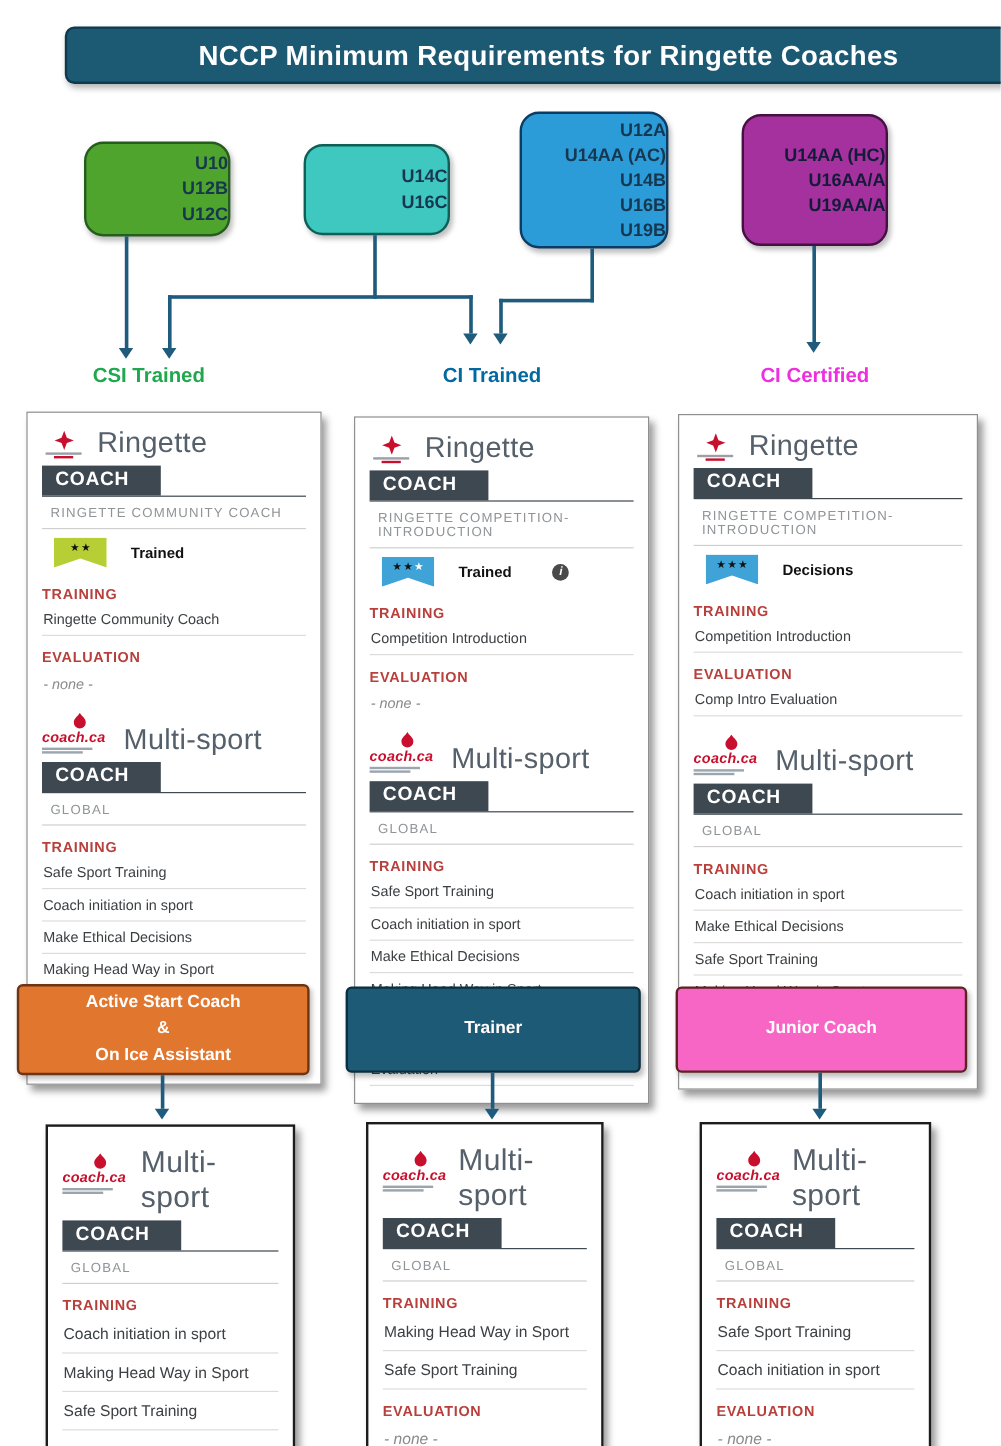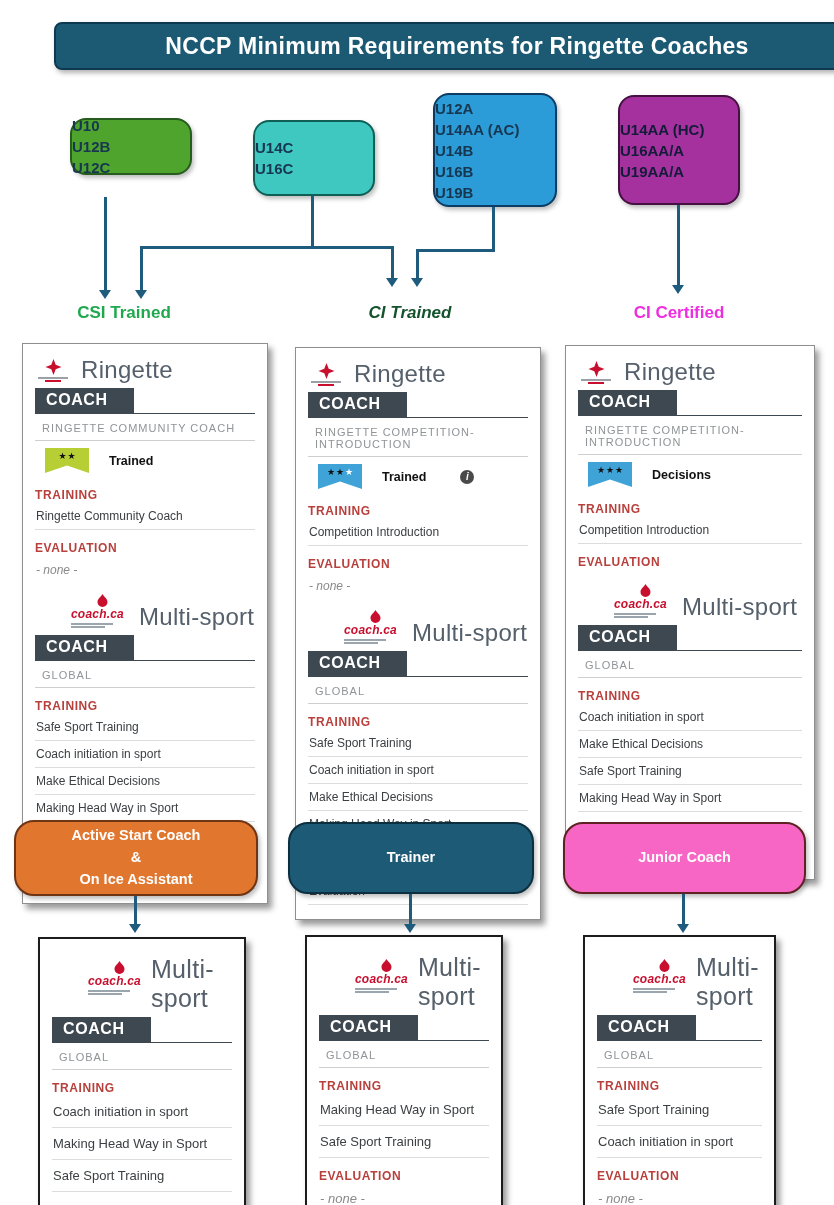--- a/index.html
+++ b/index.html
@@ -6,54 +6,54 @@
   #canvas{position:relative;width:834px;height:1205px;background:#fff;overflow:hidden;}
 
   
   .banner{position:absolute;left:14px;top:22px;width:806px;height:48px;background:#1c5973;
     border:2px solid #0d3a50;border-radius:8px;box-sizing:border-box;display:flex;align-items:center;
     justify-content:center;color:#fff;font-size:23px;font-weight:600;letter-spacing:.3px;
     box-shadow:2px 3px 5px rgba(0,0,0,.3);margin-left:40px;}
 
   
   .gbox{position:absolute;border-radius:16px;box-sizing:border-box;display:flex;flex-direction:column;
-    align-items:flex-start;justify-content:center;font-weight:700;font-size:15px;line-height:1.4;
+    align-items:flex-end;justify-content:center;font-weight:700;font-size:15px;line-height:1.4;
     color:#17364f;box-shadow:2px 3px 4px rgba(0,0,0,.25);text-align:center;}
-  .g-green{left:70px;top:118px;width:122px;height:57px;background:#4fa42e;border:2px solid #265c1e;}
+  .g-green{left:70px;top:118px;width:122px;height:79px;background:#4fa42e;border:2px solid #265c1e;}
   .g-teal{left:253px;top:120px;width:122px;height:76px;background:#3ec8c0;border:2px solid #0f5f57;}
   .g-blue{left:433px;top:93px;width:124px;height:114px;background:#2b9cd8;border:2px solid #0c3c63;}
   .g-purple{left:618px;top:95px;width:122px;height:110px;background:#a5319e;border:2px solid #471043;color:#121b38;}
 
   
   .line{position:absolute;background:#1e5b7c;}
   .arrow{position:absolute;width:0;height:0;border-left:6px solid transparent;
     border-right:6px solid transparent;border-top:9px solid #1e5b7c;}
 
   
   .lvl{position:absolute;top:303px;width:160px;text-align:center;font-size:17px;font-weight:700;}
   .lvl-csi{left:44px;color:#20a84e;}
-  .lvl-ci{left:330px;color:#14532d;font-style:italic;}
+  .lvl-ci{left:330px;color:#0369a1;}
   .lvl-cert{left:599px;color:#ee2fe0;}
 
   
   .card{position:absolute;background:#fff;border:1px solid #8f8f8f;box-sizing:border-box;
     padding:12px 12px 14px 12px;box-shadow:4px 5px 6px rgba(0,0,0,.4);}
   .rolecard{border:2px solid #1c1c1c;padding-top:16px;}
 
   .brandrow{display:flex;align-items:center;gap:10px;margin-bottom:2px;}
   .brandname{font-size:24px;color:#55606b;letter-spacing:.3px;}
   .rolecard .brandname{font-size:25px;}
 
   
   .rlogo{display:flex;flex-direction:column;align-items:center;width:36px;}
   .rlogo .bar1{width:30px;height:2px;background:#9aa0a6;margin-top:2px;}
   .rlogo .bar2{width:16px;height:2px;background:#c8102e;margin-top:1px;}
 
   
-  .cclogo{display:flex;flex-direction:column;align-items:flex-start;width:58px;position:relative;margin-left:36px;}
+  .cclogo{display:flex;flex-direction:column;align-items:flex-start;width:58px;position:relative;}
   .cclogo svg{position:absolute;top:-13px;left:26px;}
   .cctext{color:#c8102e;font-weight:700;font-style:italic;font-size:12px;letter-spacing:.2px;}
   .cclogo .bar1{width:42px;height:2px;background:#9aa5ad;margin-top:2px;}
   .cclogo .bar2{width:34px;height:2px;background:#9aa5ad;margin-top:1px;}
 
   .tabrow{border-bottom:1px solid #3e4851;margin-top:4px;}
   .tab{display:inline-block;background:#3e4851;color:#fff;font-size:16px;font-weight:700;
     padding:3px 26px 4px 11px;letter-spacing:.6px;}
 
   .program{font-size:11px;color:#8f9497;letter-spacing:1px;padding:8px 0 6px 7px;
@@ -75,21 +75,21 @@
 
   .redhead{color:#b8403c;font-weight:700;font-size:12px;letter-spacing:.6px;margin:11px 0 1px 0;}
   .item{font-size:12px;color:#3c4043;padding:6px 0 6px 1px;border-bottom:1px solid #dcdcdc;}
   .rolecard .item{font-size:13px;padding:8px 0 8px 1px;}
   .none{font-size:12px;color:#8a8a8a;font-style:italic;padding:7px 0 2px 1px;}
   .rolecard .none{font-size:13px;}
 
   .mshead{margin-top:24px;}
 
   
-  .rbox{position:absolute;border-radius:20px;box-sizing:border-box;display:flex;flex-direction:column;
+  .rbox{position:absolute;border-radius:5px;box-sizing:border-box;display:flex;flex-direction:column;
     align-items:center;justify-content:center;color:#fff;font-weight:700;font-size:14.5px;line-height:1.5;
     text-align:center;box-shadow:2px 3px 4px rgba(0,0,0,.25);}
   .r-orange{left:14px;top:820px;width:244px;height:76px;background:#e1762f;border:2px solid #6e3413;}
   .r-teal{left:288px;top:822px;width:246px;height:72px;background:#1d5a75;border:2px solid #0c2f40;}
   .r-pink{left:563px;top:822px;width:243px;height:72px;background:#f866c5;border:2px solid #5e2222;}
 </style>
 </head>
 <body>
 
 <div id="canvas">
@@ -253,20 +253,21 @@
       <span class="ribbon ribbon-blue">
           <i class="star"></i>
           <i class="star"></i>
           <i class="star"></i>
         </span>
       <span class="badge-label">Decisions</span>
     </div>
     <div class="redhead">TRAINING</div>
     <div class="item">Competition Introduction</div>
     <div class="redhead">EVALUATION</div>
+    <div class="item">Comp Intro Evaluation</div>
 
     <div class="brandrow mshead">
       <div class="cclogo">
         <svg width="11" height="14" viewBox="0 0 10 14">
             <path d="M5 0c1.5 3 5 4.5 5 8a5 5 0 1 1-10 0C0 4.5 3.5 3 5 0z" fill="#c8102e"></path>
           </svg>
         <span class="cctext">coach.ca</span>
         <div class="bar1"></div>
           <div class="bar2"></div>
       </div>

